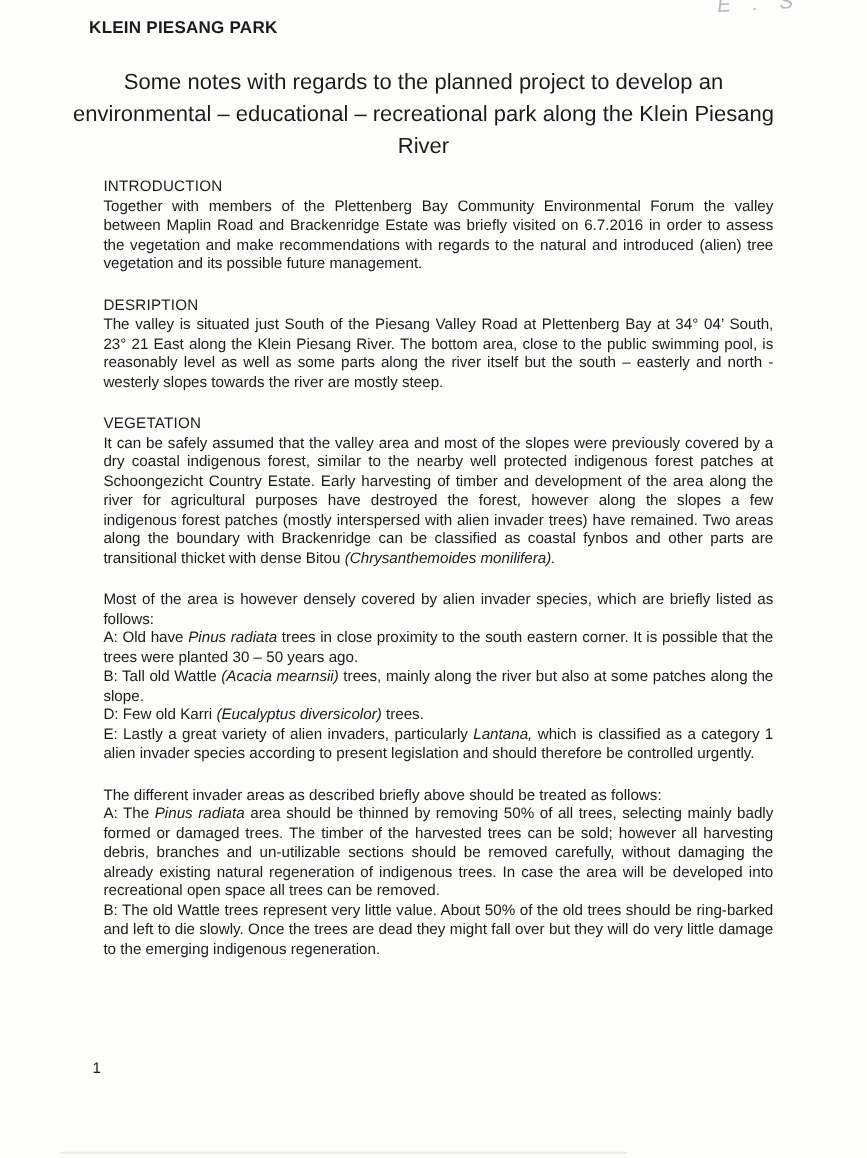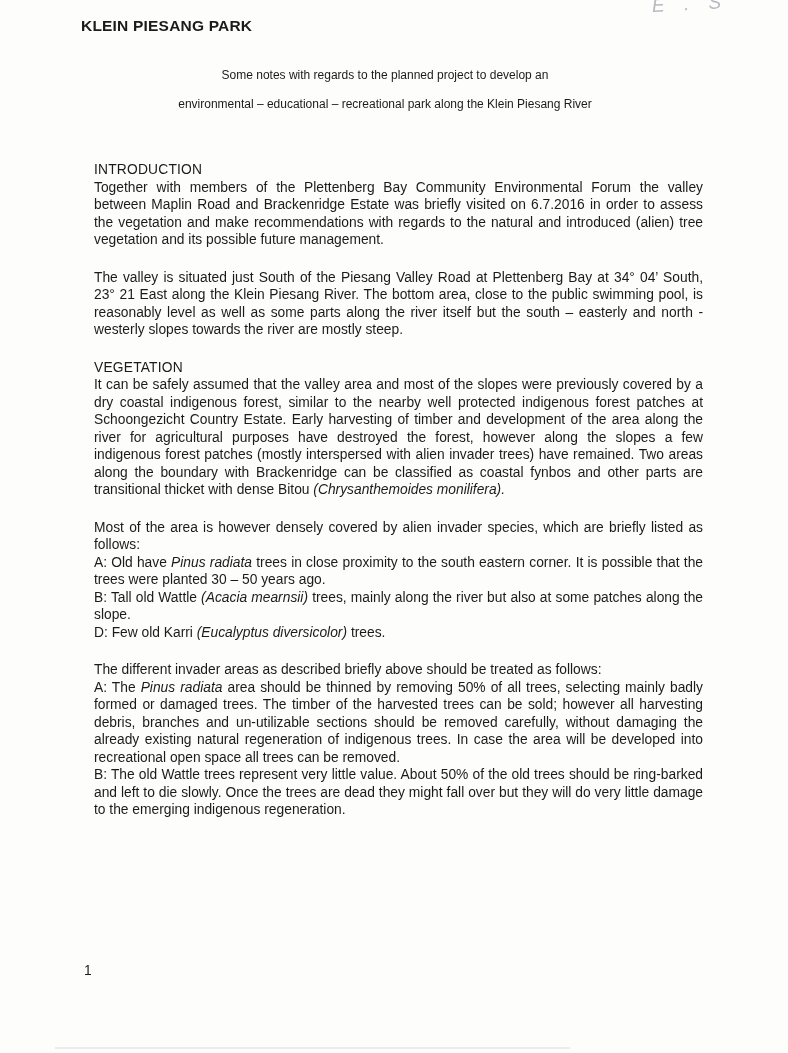--- a/index.html
+++ b/index.html
@@ -36,21 +36,21 @@
     font-size: 15.5px;
     font-weight: bold;
     letter-spacing: 0.2px;
   }
   .subtitle {
     position: absolute;
     top: 61px;
     left: 60px;
     width: 650px;
     text-align: center;
-    font-size: 12px;
+    font-size: 20px;
     line-height: 29px;
   }
   .doc-body {
     position: absolute;
     top: 161px;
     left: 81px;
     width: 609px;
     font-size: 13.8px;
     line-height: 17.5px;
     margin-left: 13px;
@@ -97,31 +97,33 @@
     <div>Some notes with regards to the planned project to develop an</div>
     <div>environmental – educational – recreational park along the Klein Piesang River</div>
   </div>
 
   <div class="doc-body">
       <section class="sec">
         <h2>INTRODUCTION</h2>
         <p><span>Together with members of the Plettenberg Bay Community Environmental Forum the valley between Maplin Road and Brackenridge Estate was briefly visited on 6.7.2016 in order to assess the vegetation and make recommendations with regards to the natural and introduced (alien) tree vegetation and its possible future management.</span></p>
       </section>
       <section class="sec">
+        <h2>DESRIPTION</h2>
         <p><span>The valley is situated just South of the Piesang Valley Road at Plettenberg Bay at 34° 04’ South, 23° 21 East along the Klein Piesang River. The bottom area, close to the public swimming pool, is reasonably level as well as some parts along the river itself but the south – easterly and north - westerly slopes towards the river are mostly steep.</span></p>
       </section>
       <section class="sec">
         <h2>VEGETATION</h2>
         <p><span>It can be safely assumed that the valley area and most of the slopes were previously covered by a dry coastal indigenous forest, similar to the nearby well protected indigenous forest patches at Schoongezicht Country Estate. Early harvesting of timber and development of the area along the river for agricultural purposes have destroyed the forest, however along the slopes a few indigenous forest patches (mostly interspersed with alien invader trees) have remained. Two areas along the boundary with Brackenridge can be classified as coastal fynbos and other parts are transitional thicket with dense Bitou </span><span class="it">(Chrysanthemoides monilifera).</span></p>
       </section>
       <section class="sec">
         <p><span>Most of the area is however densely covered by alien invader species, which are briefly listed as follows:</span></p>
         <p><span>A: Old have </span><span class="it">Pinus radiata</span><span> trees in close proximity to the south eastern corner. It is possible that the trees were planted 30 – 50 years ago.</span></p>
         <p><span>B: Tall old Wattle </span><span class="it">(Acacia mearnsii)</span><span> trees, mainly along the river but also at some patches along the slope.</span></p>
         <p><span>D: Few old Karri </span><span class="it">(Eucalyptus diversicolor)</span><span> trees.</span></p>
+        <p><span>E: Lastly a great variety of alien invaders, particularly </span><span class="it">Lantana,</span><span> which is classified as a category 1 alien invader species according to present legislation and should therefore be controlled urgently.</span></p>
       </section>
       <section class="sec">
         <p><span>The different invader areas as described briefly above should be treated as follows:</span></p>
         <p><span>A: The </span><span class="it">Pinus radiata</span><span> area should be thinned by removing 50% of all trees, selecting mainly badly formed or damaged trees. The timber of the harvested trees can be sold; however all harvesting debris, branches and un-utilizable sections should be removed carefully, without damaging the already existing natural regeneration of indigenous trees. In case the area will be developed into recreational open space all trees can be removed.</span></p>
         <p><span>B: The old Wattle trees represent very little value. About 50% of the old trees should be ring-barked and left to die slowly. Once the trees are dead they might fall over but they will do very little damage to the emerging indigenous regeneration.</span></p>
       </section>
     </div>
 
   <div class="page-number">1</div>
 

